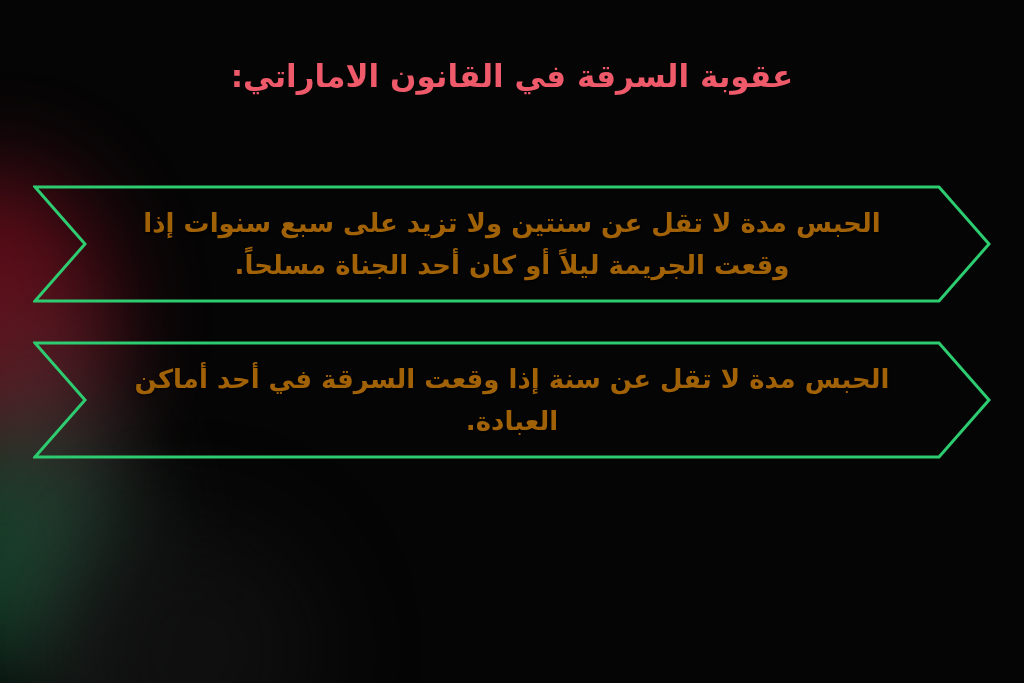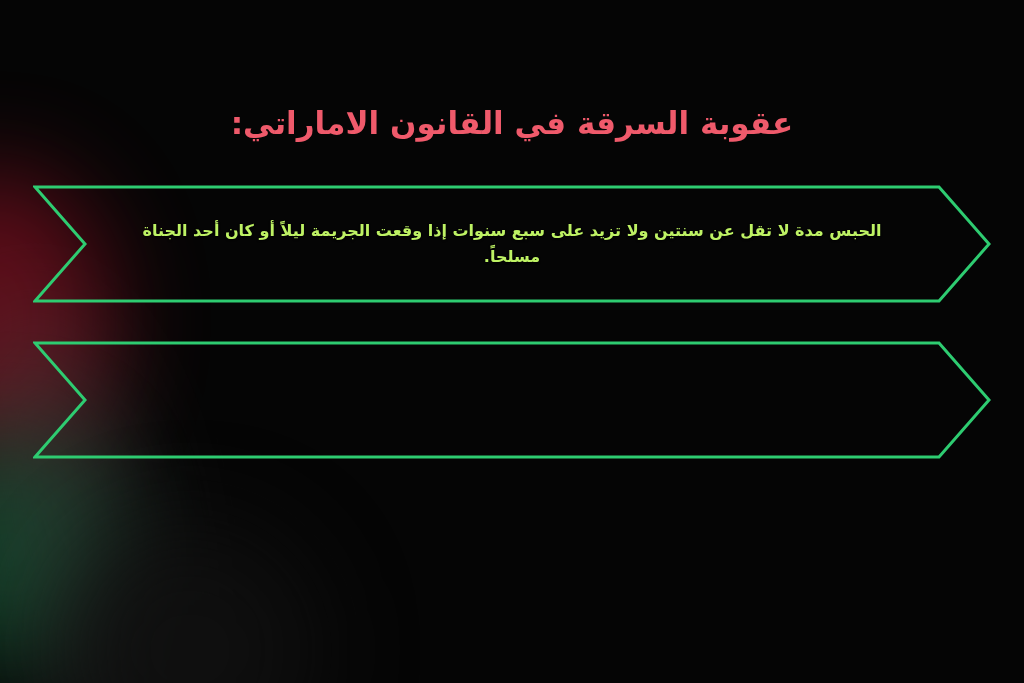--- a/index.html
+++ b/index.html
@@ -67,21 +67,20 @@
     position: absolute;
     top: 58px;
     left: 0;
     right: 0;
     text-align: center;
     color: #ef5a6b;
     font-size: 31px;
     font-weight: bold;
     letter-spacing: 0;
     direction: rtl;
-    margin-top: 47px;
   }
 
   .banners {
     position: absolute;
     top: 185px;
     left: 0;
     right: 0;
   }
 
   .banner {
@@ -98,22 +97,22 @@
   .banner svg {
     position: absolute;
     inset: 0;
     width: 100%;
     height: 100%;
     display: block;
   }
   .banner-text {
     position: relative;
     z-index: 2;
-    color: #bef264;
-    font-size: 16px;
+    color: #a16207;
+    font-size: 26px;
     font-weight: bold;
     line-height: 1.62;
     text-align: center;
     direction: rtl;
     text-shadow: 0 1px 2px rgba(0,0,0,0.85);
   }
 </style>
 </head>
 <body>
 
@@ -133,16 +132,17 @@
         <polygon points="2,2 906,2 956,59 906,116 2,116 52,59" fill="none" stroke="#2ecc71" stroke-width="3"></polygon>
       </svg>
       <div class="banner-text">الحبس مدة لا تقل عن سنتين ولا تزيد على سبع سنوات إذا وقعت الجريمة ليلاً أو كان أحد الجناة مسلحاً.</div>
     </div>
 
 
     <div class="banner">
       <svg viewBox="0 0 958 118" preserveAspectRatio="none">
         <polygon points="2,2 906,2 956,59 906,116 2,116 52,59" fill="none" stroke="#2ecc71" stroke-width="3"></polygon>
       </svg>
+      <div class="banner-text">الحبس مدة لا تقل عن سنة إذا وقعت السرقة في أحد أماكن العبادة.</div>
     </div>
 
   </div>
 </div>
 
 </body></html>

